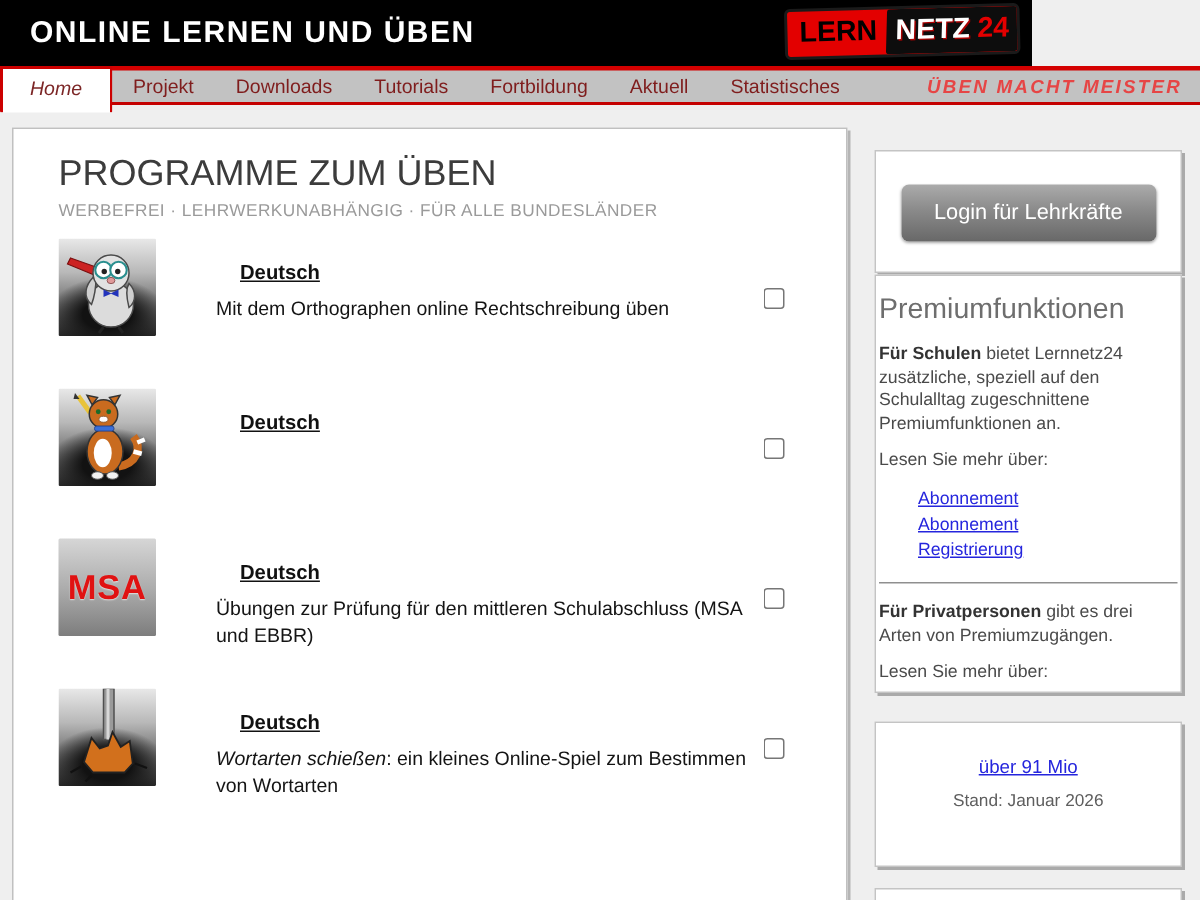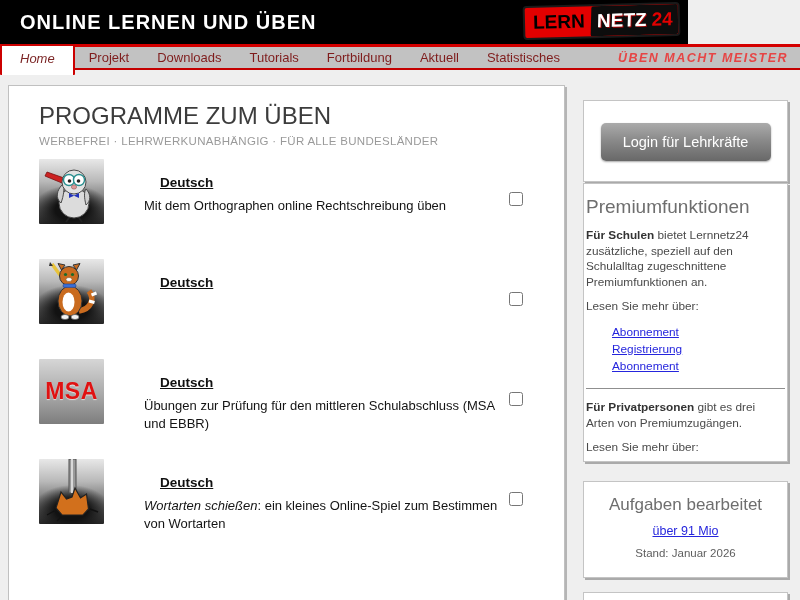--- a/index.html
+++ b/index.html
@@ -232,29 +232,28 @@
   <div class="side-box box-login">
     <button class="login-btn">Login für Lehrkräfte</button>
   </div>
 
   <div class="side-box box-premium">
     <h2 class="premium-title">Premiumfunktionen</h2>
     <p class="side-p"><b>Für Schulen</b><span> bietet Lernnetz24 zusätzliche, speziell auf den Schulalltag zugeschnittene Premiumfunktionen an.</span></p>
     <p class="side-p">Lesen Sie mehr über:</p>
     <div class="side-links">
       <div><span class="side-link">Abonnement</span></div>
+      <div><span class="side-link">Abonnement</span></div>
       <div><span class="side-link">Registrierung</span></div>
-      <div><span class="side-link">Abonnement</span></div>
     </div>
     <hr class="side-divider">
     <p class="side-p"><b>Für Privatpersonen</b><span> gibt es drei Arten von Premiumzugängen.</span></p>
     <p class="side-p">Lesen Sie mehr über:</p>
 
   </div>
 
   <div class="side-box box-stats">
-    <h2 class="stats-title">Aufgaben bearbeitet</h2>
     <span class="stats-link">über 91 Mio</span>
     <div class="stats-stand">Stand: Januar 2026</div>
   </div>
 
   <div class="side-box box-partial"></div>
 </div>
 
 </body></html>

